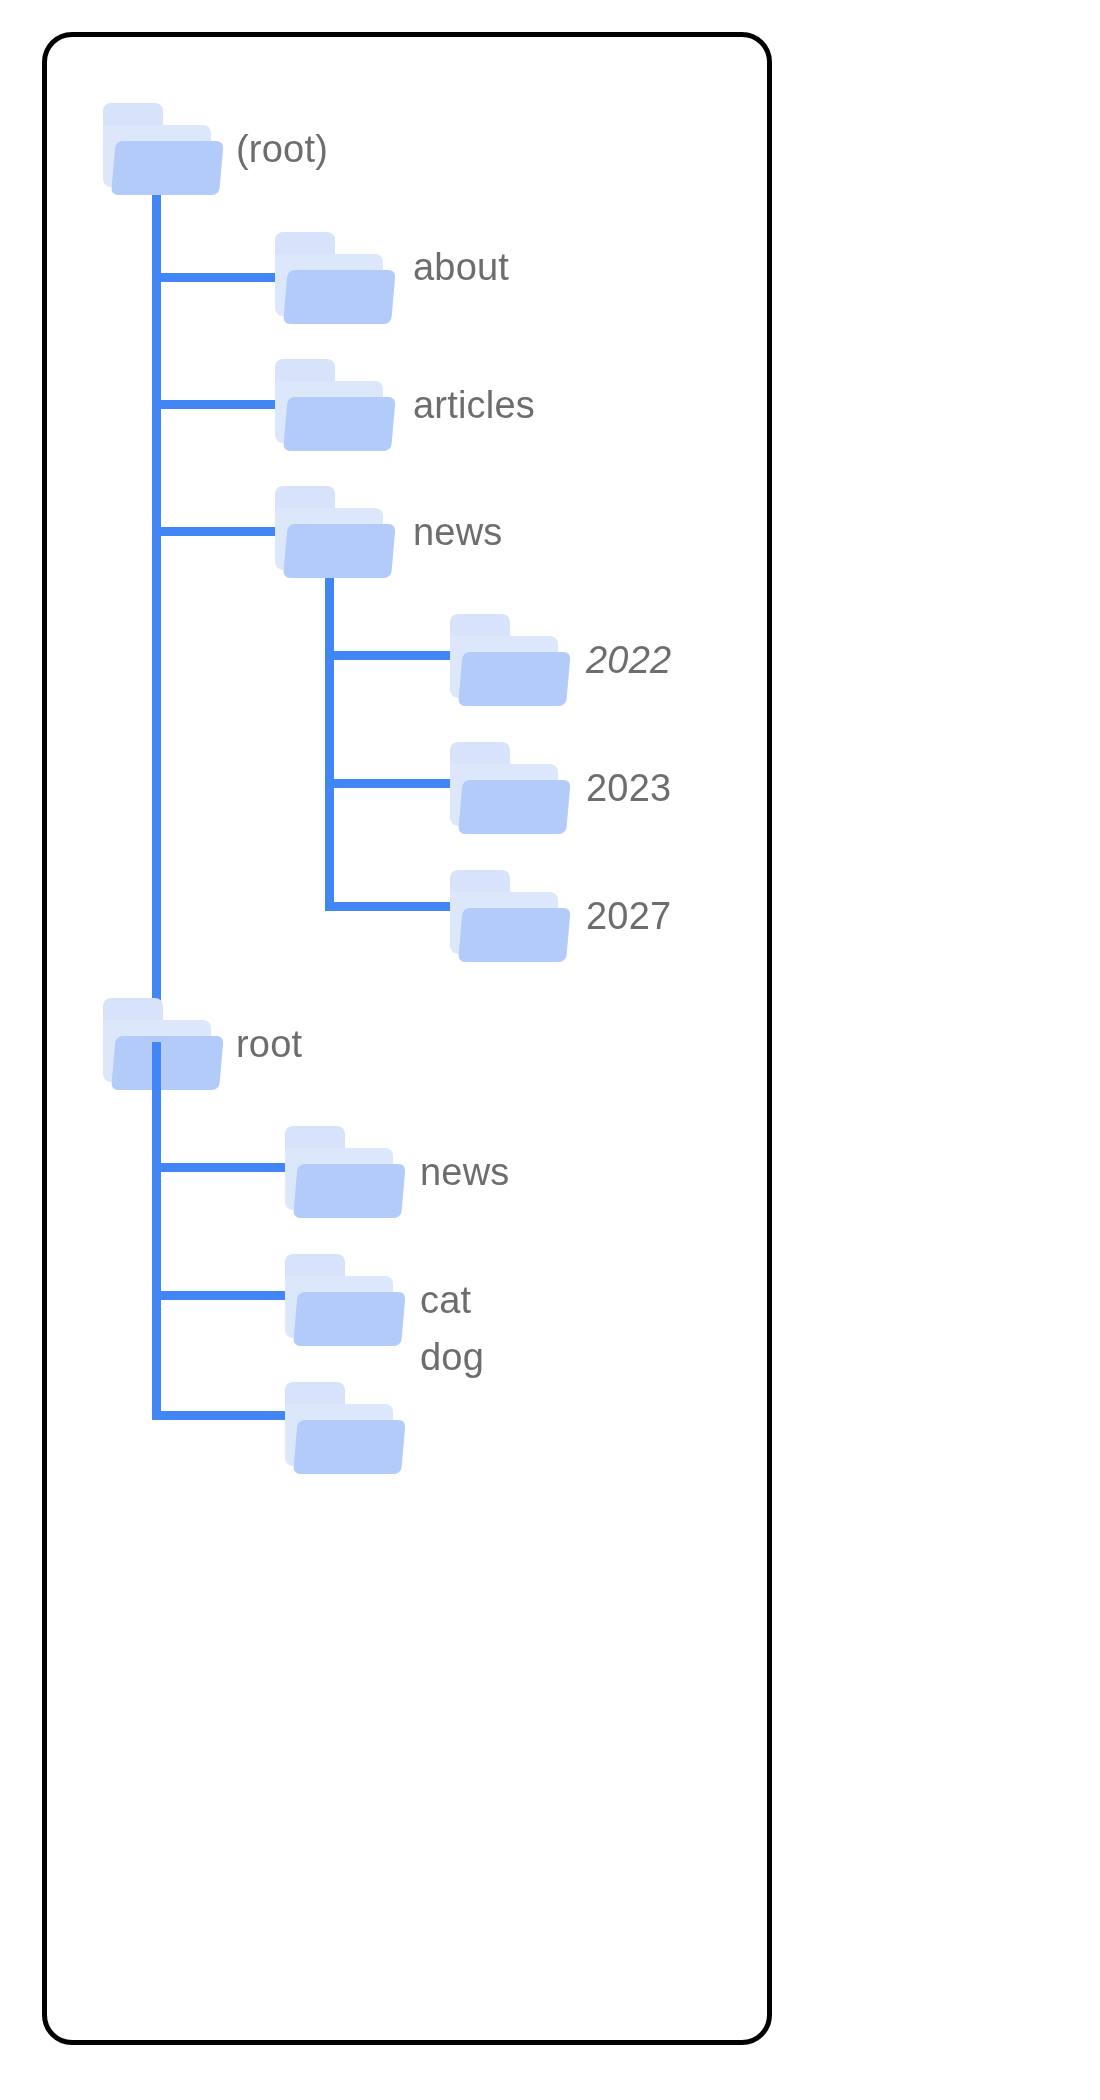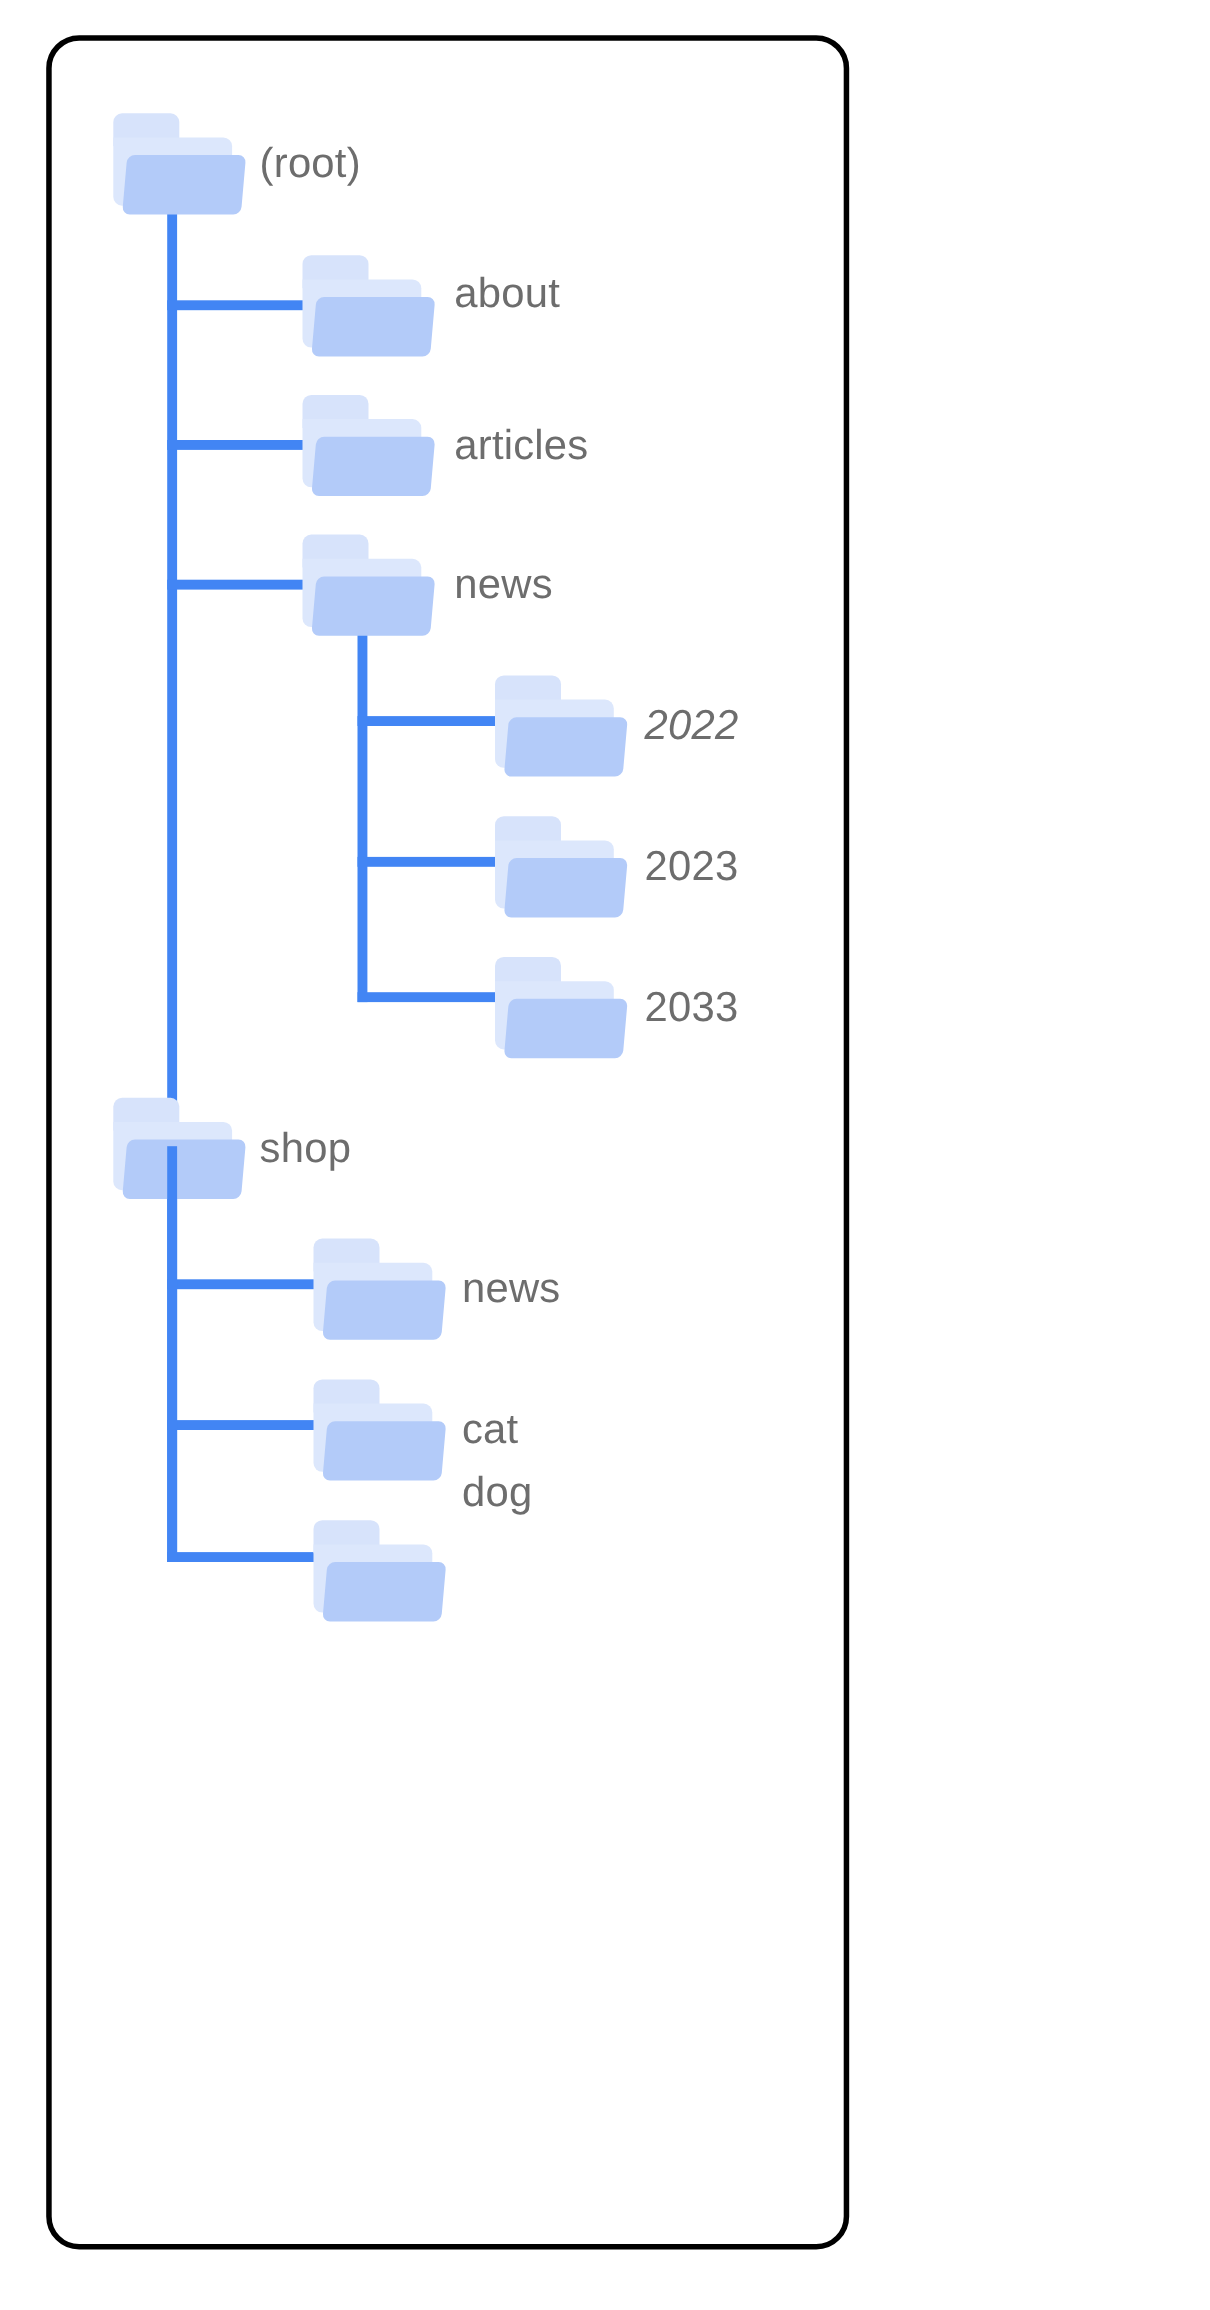--- a/index.html
+++ b/index.html
@@ -174,30 +174,30 @@
     </div>
     <div class="label" style="left:586px; top:767px;">2023</div>
   </div>
 
   <div class="node" style="left:0; top:0;">
     <div class="folder" style="left:450px; top:870px;">
       <div class="back-tab"></div>
       <div class="back-body"></div>
       <div class="front-inner"></div>
     </div>
-    <div class="label" style="left:586px; top:895px;">2033</div>
+    <div class="label" style="left:586px; top:895px;">2027</div>
   </div>
 
   <div class="node" style="left:0; top:0;">
     <div class="folder" style="left:103px; top:998px;">
       <div class="back-tab"></div>
       <div class="back-body"></div>
       <div class="front-inner"></div>
     </div>
-    <div class="label" style="left:236px; top:1023px;">shop</div>
+    <div class="label" style="left:236px; top:1023px;">root</div>
   </div>
 
   <div class="conn" style="left:152px; top:1042px; width:9px; height:378px;"></div>
 
   <div class="node" style="left:0; top:0;">
     <div class="folder" style="left:285px; top:1126px;">
       <div class="back-tab"></div>
       <div class="back-body"></div>
       <div class="front-inner"></div>
     </div>

